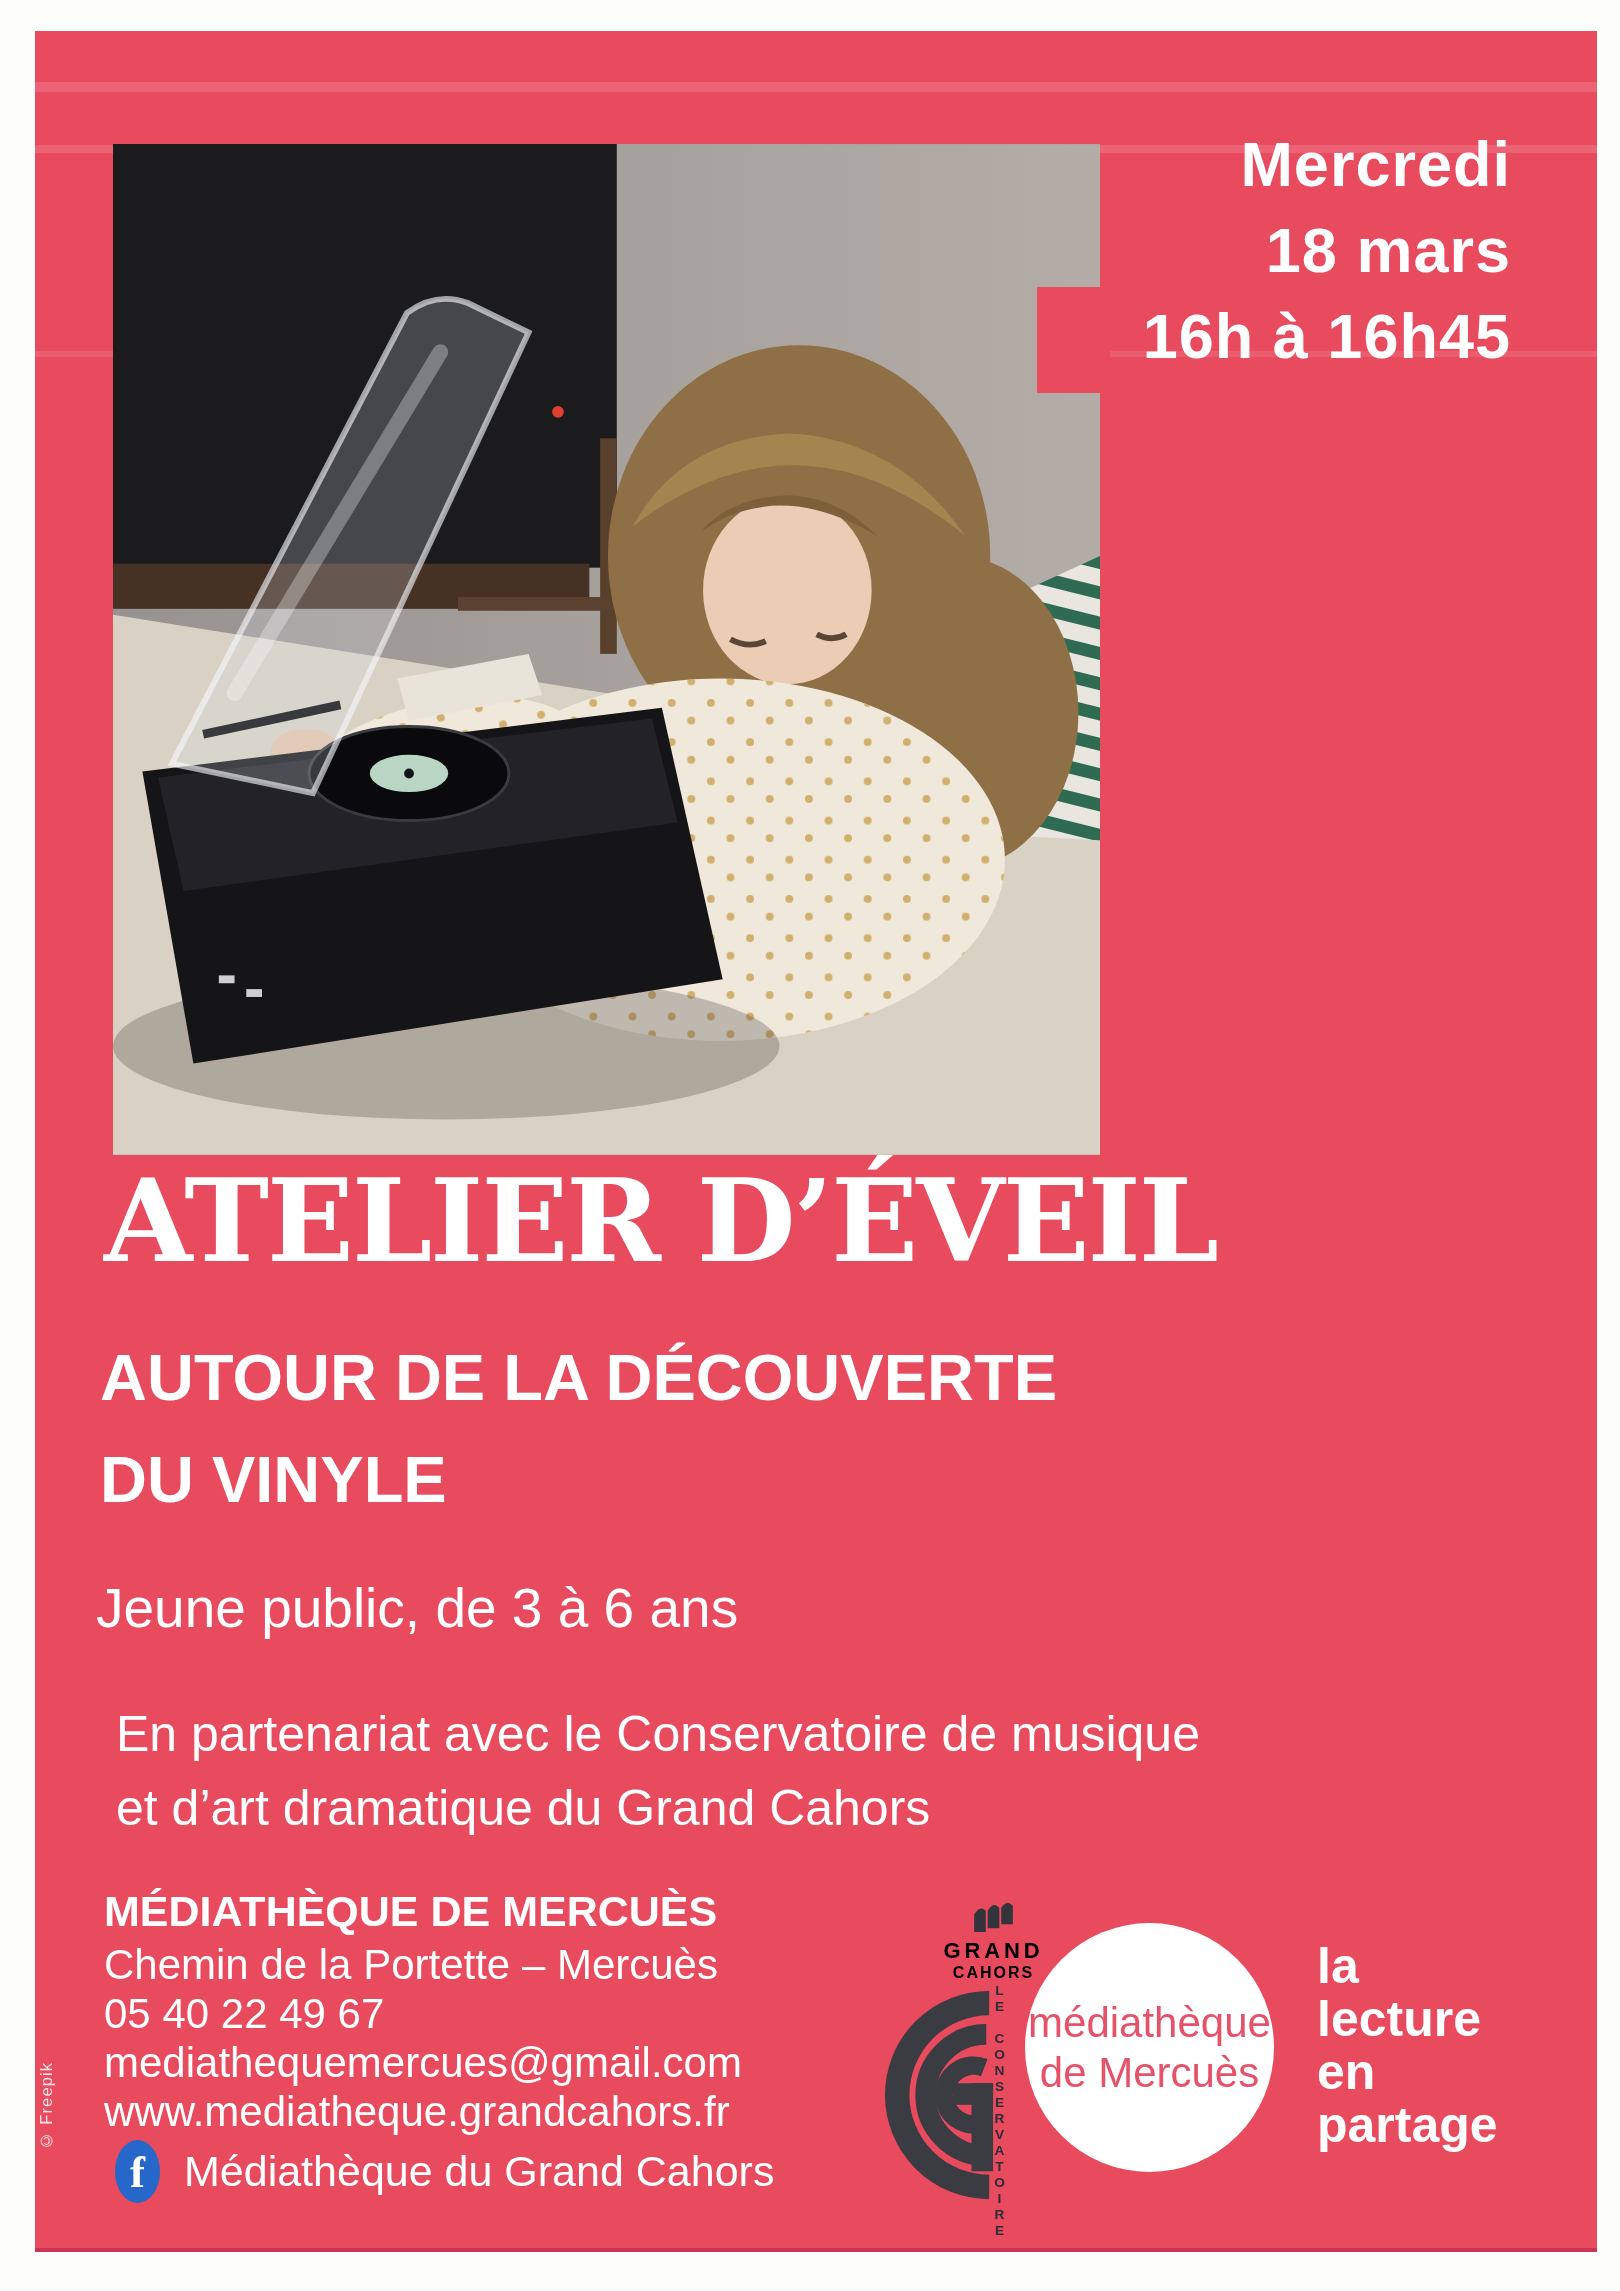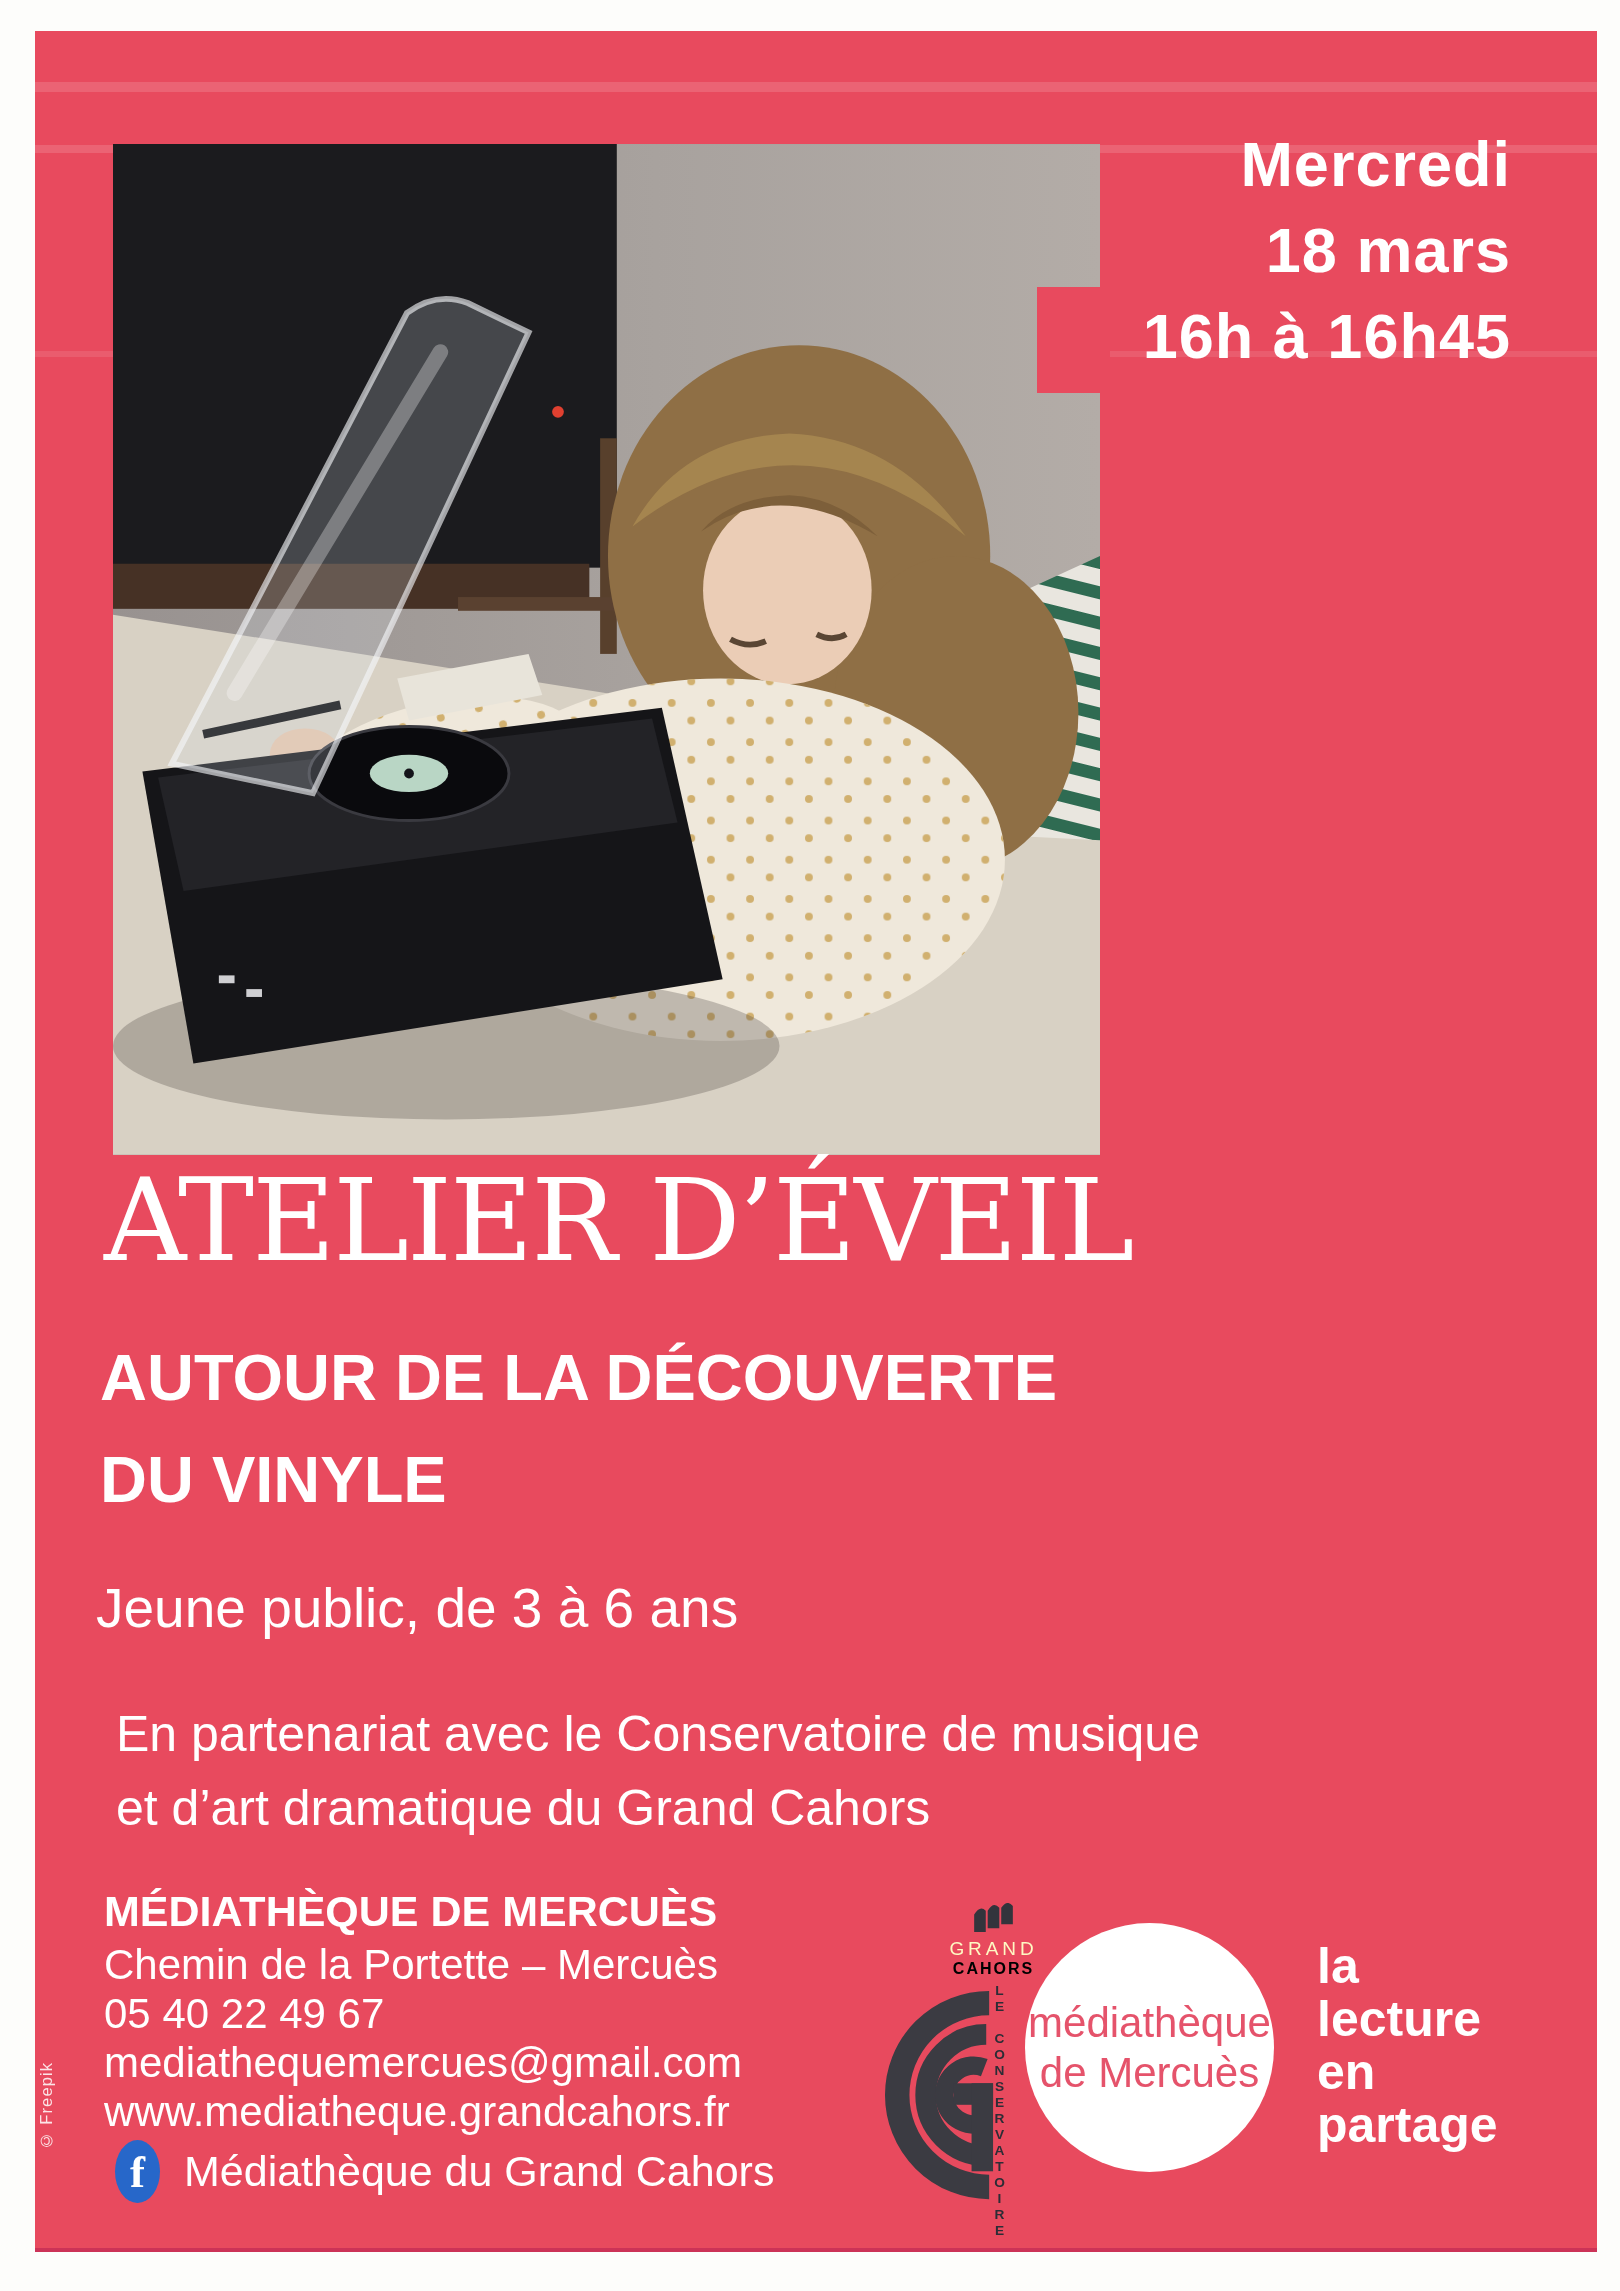--- a/index.html
+++ b/index.html
@@ -10,37 +10,37 @@
   .streak{position:absolute;left:0;width:100%;background:rgba(255,255,255,.14);pointer-events:none;}
   .s1{top:51px;height:9.8px;} .s2{top:114px;height:7.8px;} .s3{top:320px;height:5.9px;background:rgba(255,255,255,.10);}
 
   .photo{position:absolute;left:78px;top:113px;width:987px;height:1011px;overflow:hidden;background:#a39d99;}
   .red-patch{position:absolute;left:1002px;top:256px;width:73px;height:106px;background:#e84a5e;}
 
   .date-block{position:absolute;top:90px;right:86px;width:549px;text-align:right;color:#ffffff;
               font-size:63px;font-weight:bold;line-height:86px;letter-spacing:1px;}
 
   .title{position:absolute;left:69px;top:1123px;color:#ffffff;font-family:"DejaVu Serif", serif;
-         font-weight:normal;font-size:114px;letter-spacing:-2px;white-space:nowrap;}
+         font-weight:bold;font-size:114px;letter-spacing:-2px;white-space:nowrap;}
   .subtitle{position:absolute;left:65px;top:1296px;color:#ffffff;font-weight:bold;
             font-size:65px;line-height:102px;}
   .audience{position:absolute;left:61px;top:1545px;color:#ffffff;font-size:55px;}
   .partnership{position:absolute;left:61px;top:1666px;color:#ffffff;font-size:50px;line-height:74px;margin-left:20px;}
 
   .contact{position:absolute;left:69px;top:1852px;color:#ffffff;}
   .contact .name{font-size:43px;font-weight:bold;line-height:57px;}
   .contact .line{font-size:42px;line-height:49px;}
 
   .fb-row{position:absolute;left:80px;top:2109px;display:flex;align-items:center;color:#ffffff;}
   .fb-badge{width:45px;height:63px;border-radius:50%;background:#2767c9;display:flex;align-items:center;
             justify-content:center;color:#ffffff;font-weight:bold;font-size:45px;font-family:"Liberation Serif",serif;}
   .fb-label{margin-left:24px;font-size:43px;}
 
   .gc-logo{position:absolute;left:890px;top:1872px;width:137px;text-align:center;}
-  .gc-grand{font-size:19px;letter-spacing:3.9px;color:#fef9c3;font-weight:normal;margin-top:2px;}
+  .gc-grand{font-size:22px;letter-spacing:3.9px;color:#000000;font-weight:bold;margin-top:2px;}
   .gc-cahors{font-size:16px;letter-spacing:2px;color:#000000;font-weight:bold;}
 
   .conservatoire-g{position:absolute;left:829px;top:1954px;}
   .conservatoire-vert{position:absolute;left:957px;top:1952px;height:251px;
        writing-mode:vertical-lr;text-orientation:upright;font-size:13.7px;font-weight:bold;
        letter-spacing:1px;color:#2c2d36;white-space:nowrap;}
 
   .med-circle{position:absolute;left:990px;top:1892px;width:249px;height:249px;border-radius:50%;
               background:#ffffff;display:flex;flex-direction:column;align-items:center;justify-content:center;}
   .med-circle .l1,.med-circle .l2{color:#e5536b;font-weight:normal;font-size:42px;line-height:50px;}

